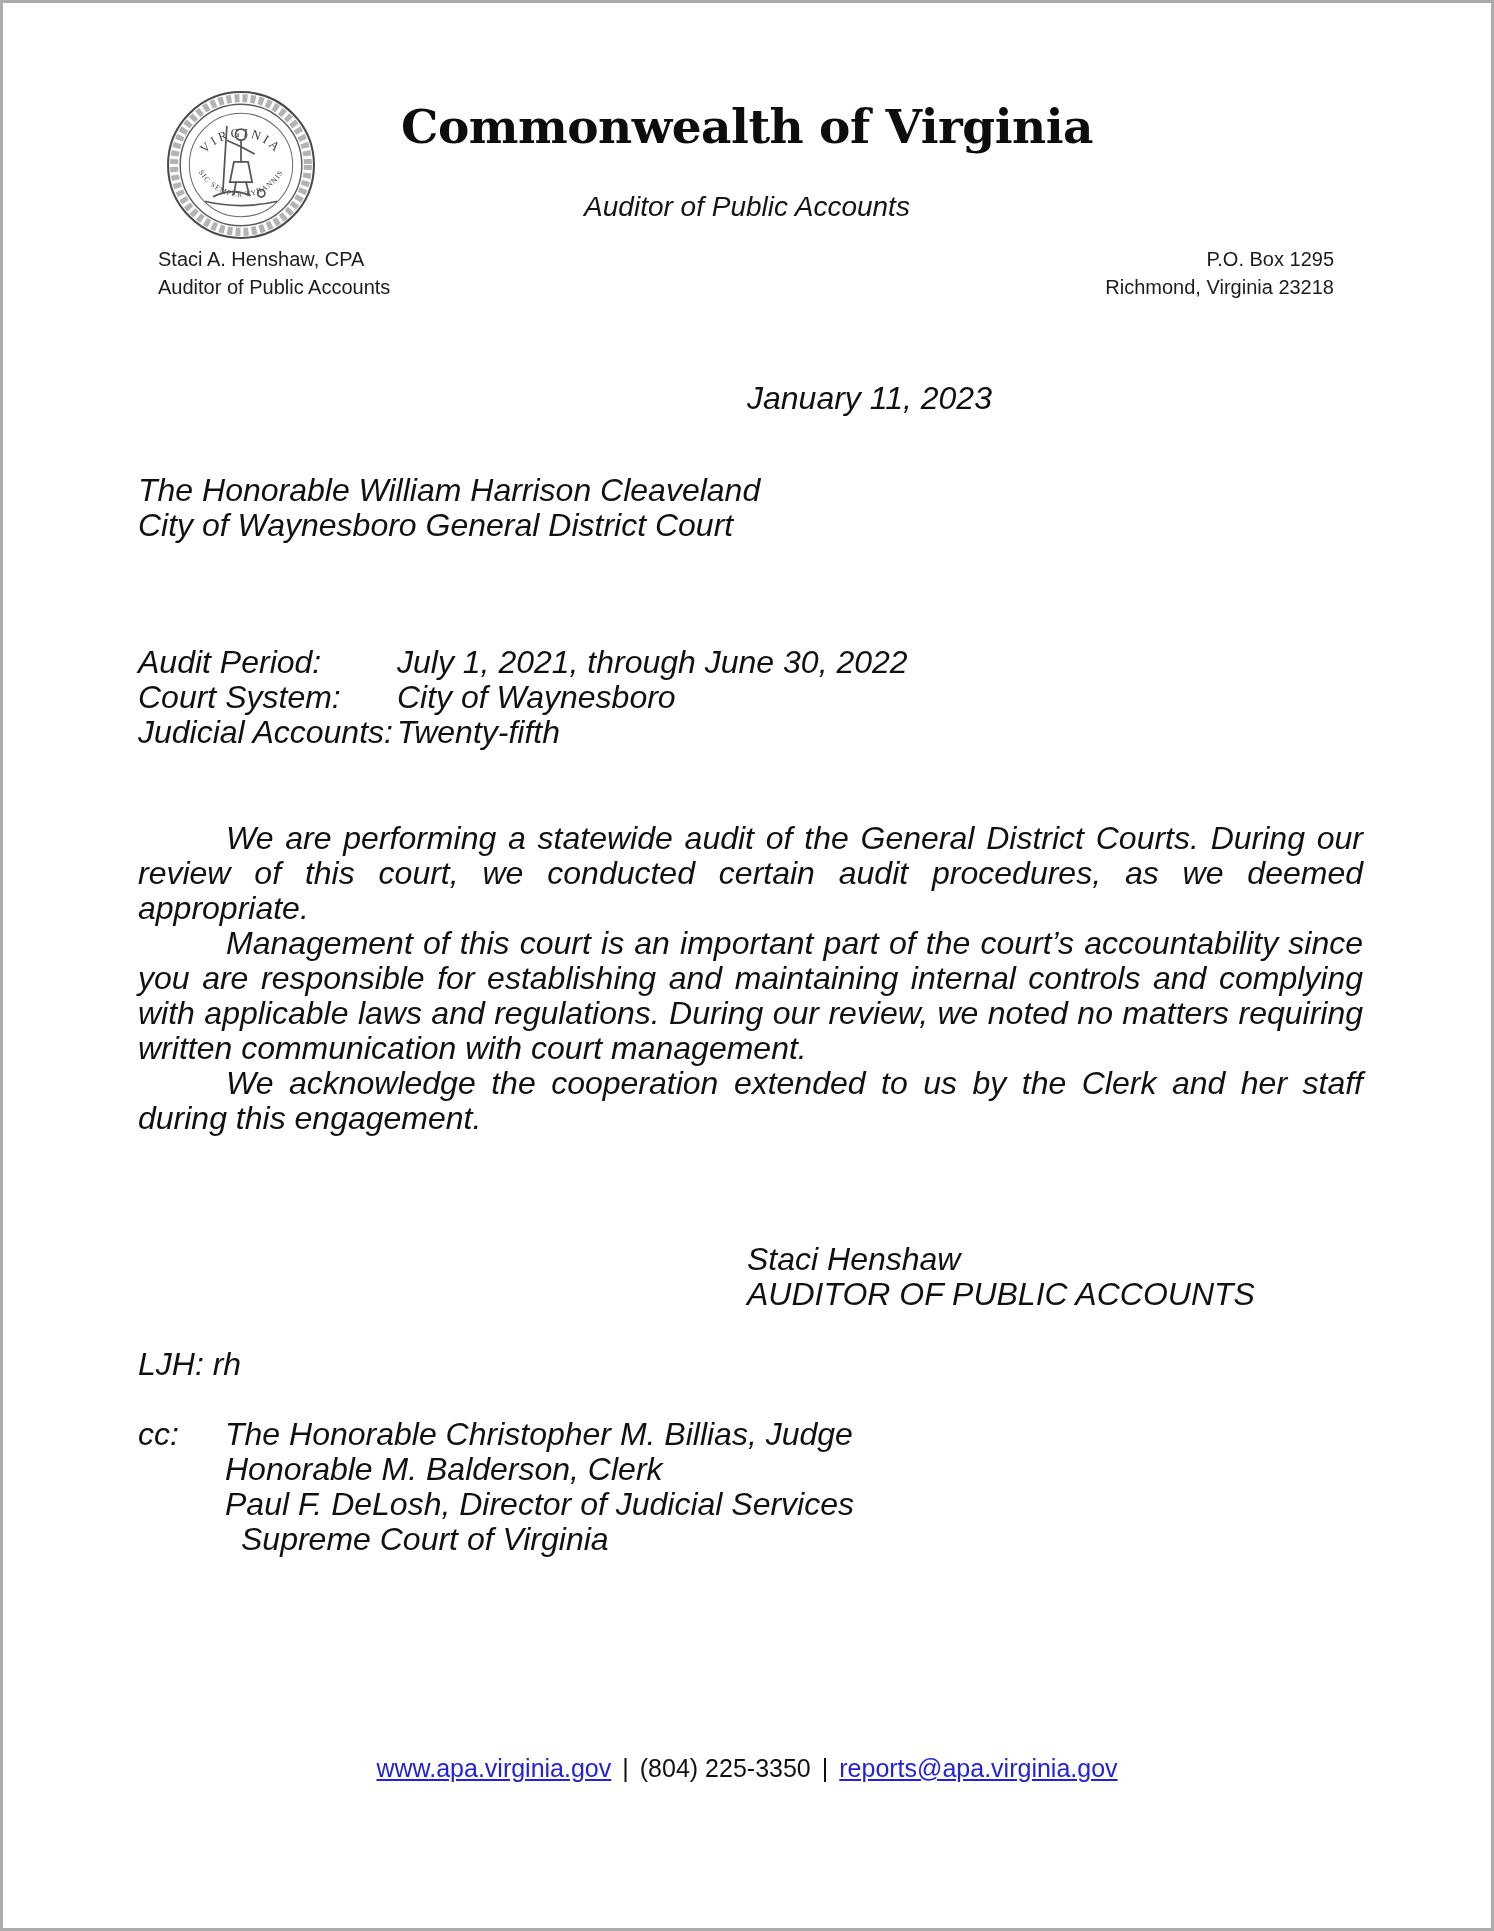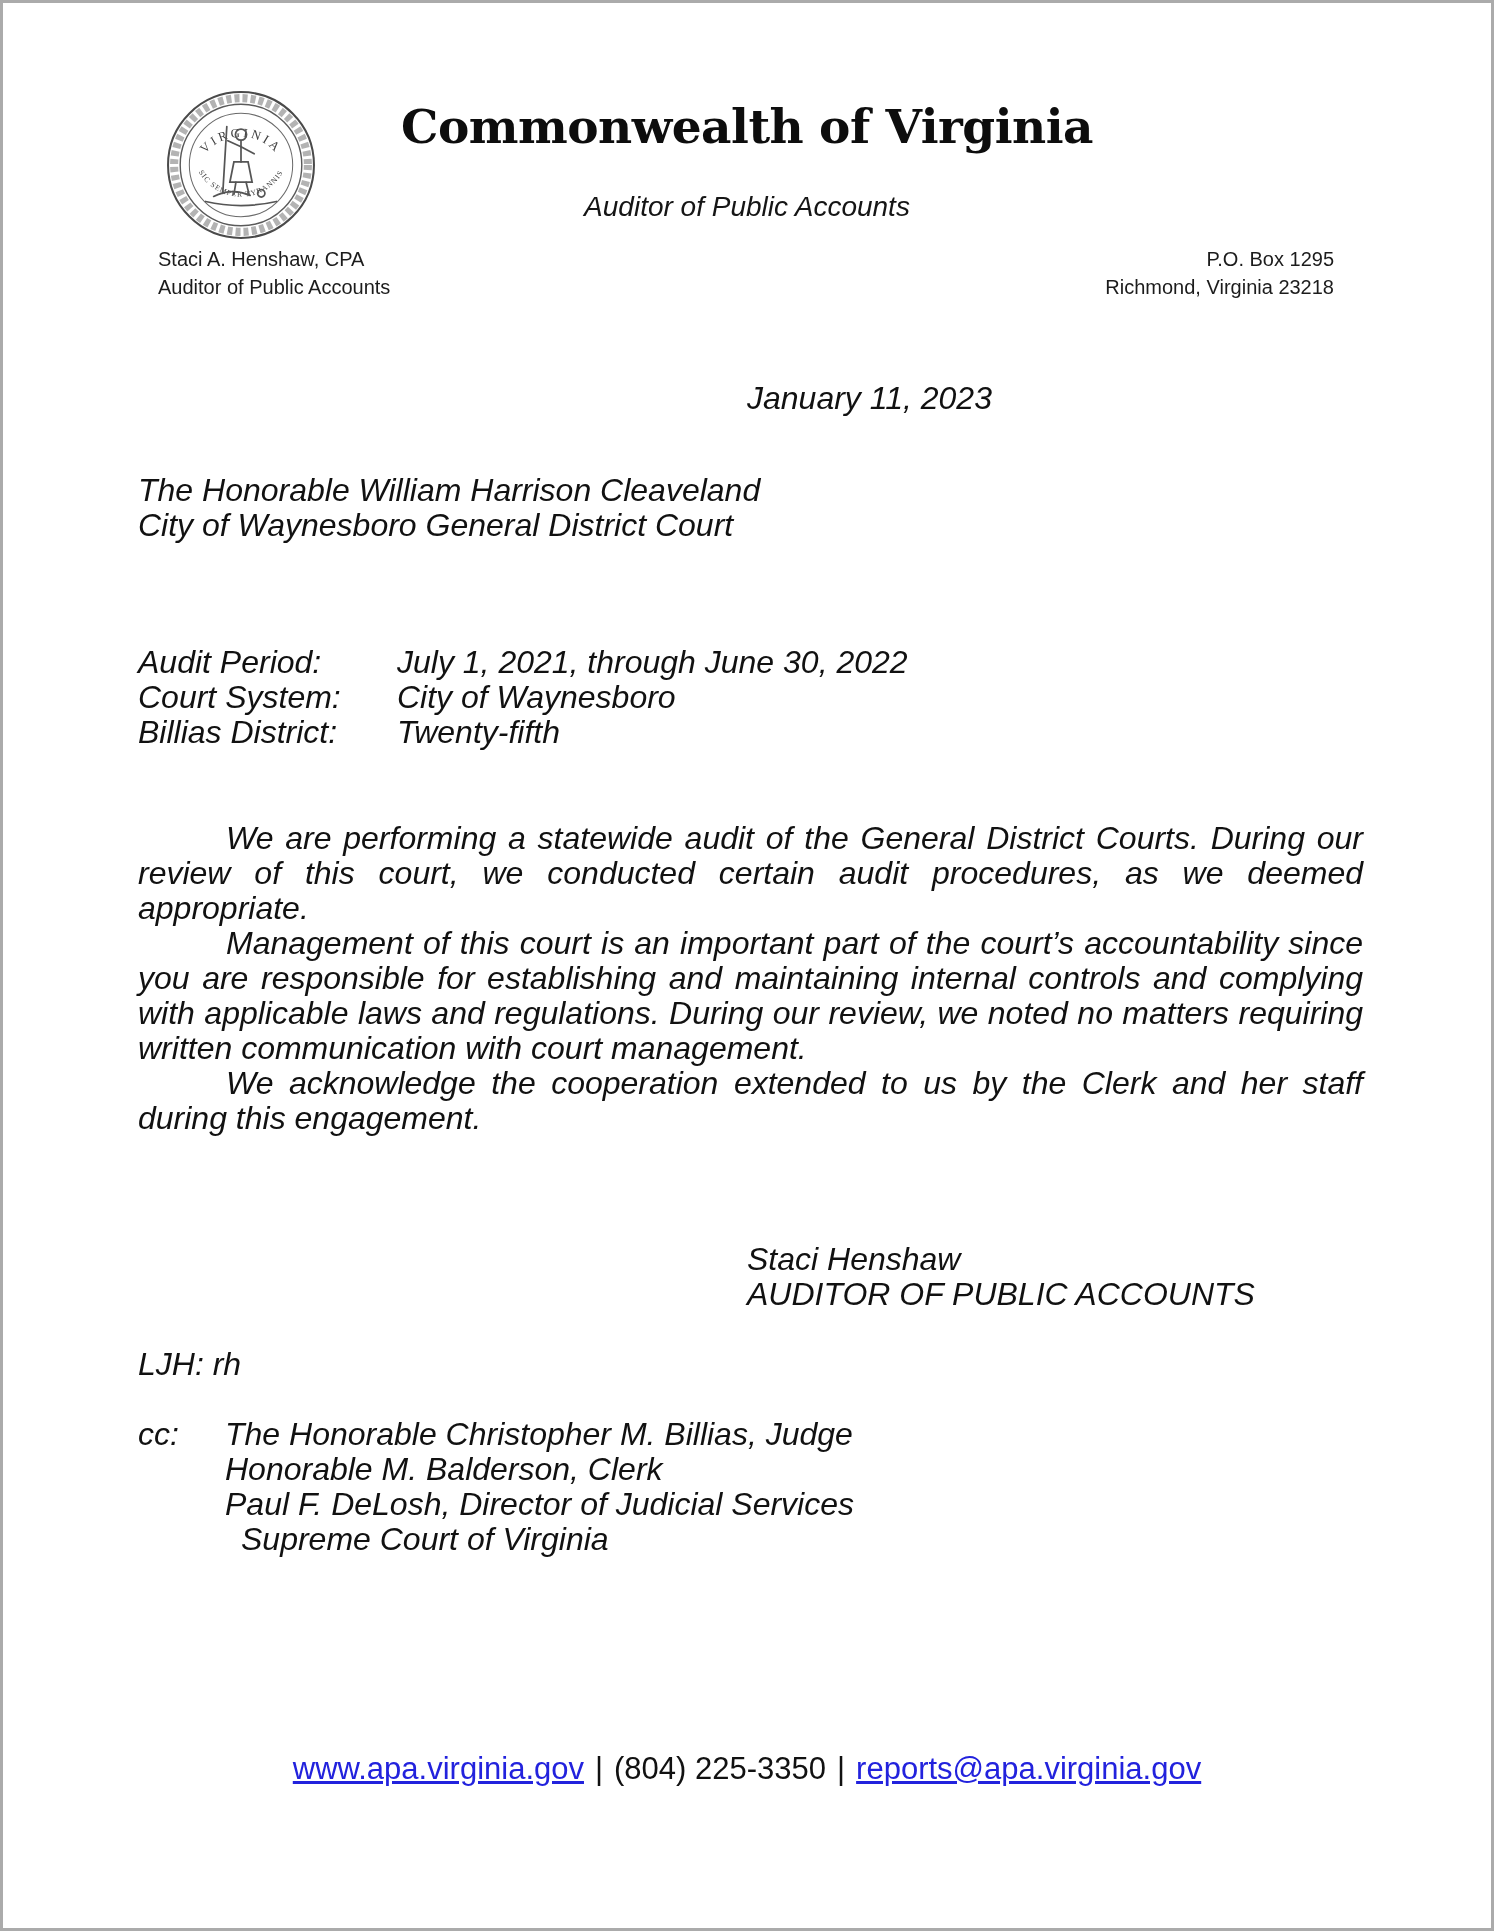--- a/index.html
+++ b/index.html
@@ -43,21 +43,21 @@
   .para + .para { }
   .signature   { left:744px; top:1239px; }
   .typist      { left:135px; top:1344px; }
   .cc-block    { left:135px; top:1414px; }
   .cc-row { display:flex; }
   .cc-row .cc-label { width:87px; flex:0 0 87px; }
   .cc-row.cc-sub .cc-name { padding-left:16px; }
   
   .footer {
     position:absolute; left:0; right:0; top:1748px;
-    text-align:center; font-size:31px; line-height:35px;
+    text-align:center; font-size:25px; line-height:35px;
   }
   .footer a { text-decoration:underline; cursor:pointer; }
   .footer .sep { margin:0 11px; color:#111111; }
 </style>
 </head>
 <body>
 
 <div class="page">
 
   <svg class="seal" viewBox="0 0 150 150">
@@ -105,21 +105,21 @@
   <div class="block date-line">January 11, 2023</div>
 
   <div class="block recipient">
       <div>The Honorable William Harrison Cleaveland</div>
       <div>City of Waynesboro General District Court</div>
     </div>
 
   <div class="block audit-info" id="audit-info">
       <div class="audit-row"><span class="a-label">Audit Period:</span><span>July 1, 2021, through June 30, 2022</span></div>
       <div class="audit-row"><span class="a-label">Court System:</span><span>City of Waynesboro</span></div>
-      <div class="audit-row"><span class="a-label">Billias District:</span><span>Twenty-fifth</span></div>
+      <div class="audit-row"><span class="a-label">Judicial Accounts:</span><span>Twenty-fifth</span></div>
     </div>
 
   <div class="block letter-body" id="letter-body">
       <p class="para indent">We are performing a statewide audit of the General District Courts.  During our review of this court, we conducted certain audit procedures, as we deemed appropriate.</p>
       <p class="para indent">Management of this court is an important part of the court’s accountability since you are responsible for establishing and maintaining internal controls and complying with applicable laws and regulations.  During our review, we noted no matters requiring written communication with court management.</p>
       <p class="para indent">We acknowledge the cooperation extended to us by the Clerk and her staff during this engagement.</p>
     </div>
 
   <div class="block signature">
     <div>Staci Henshaw</div>

